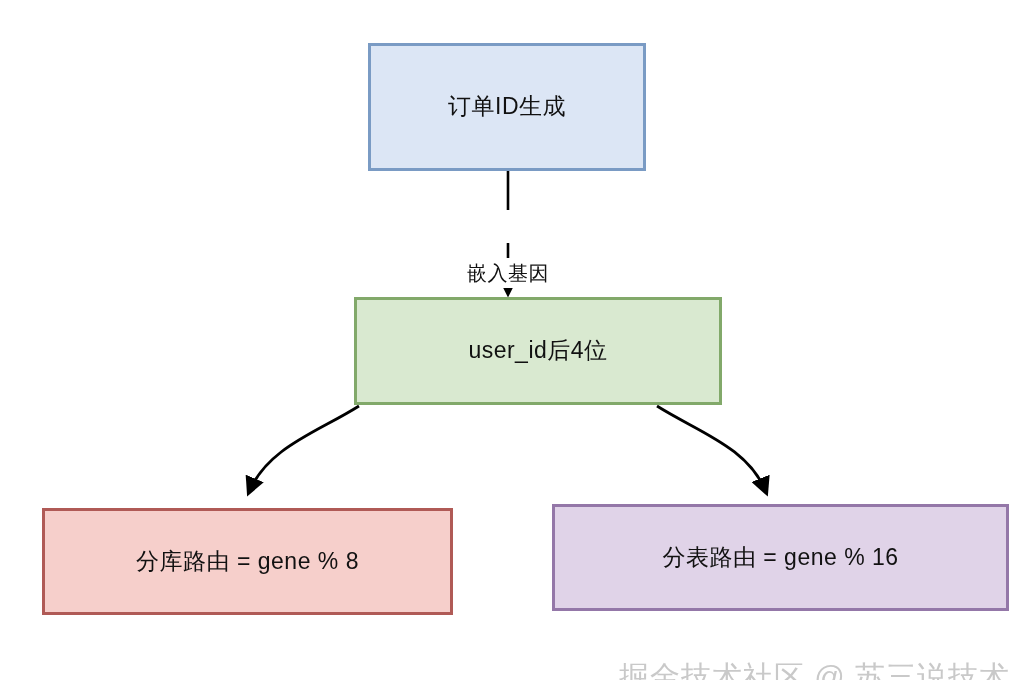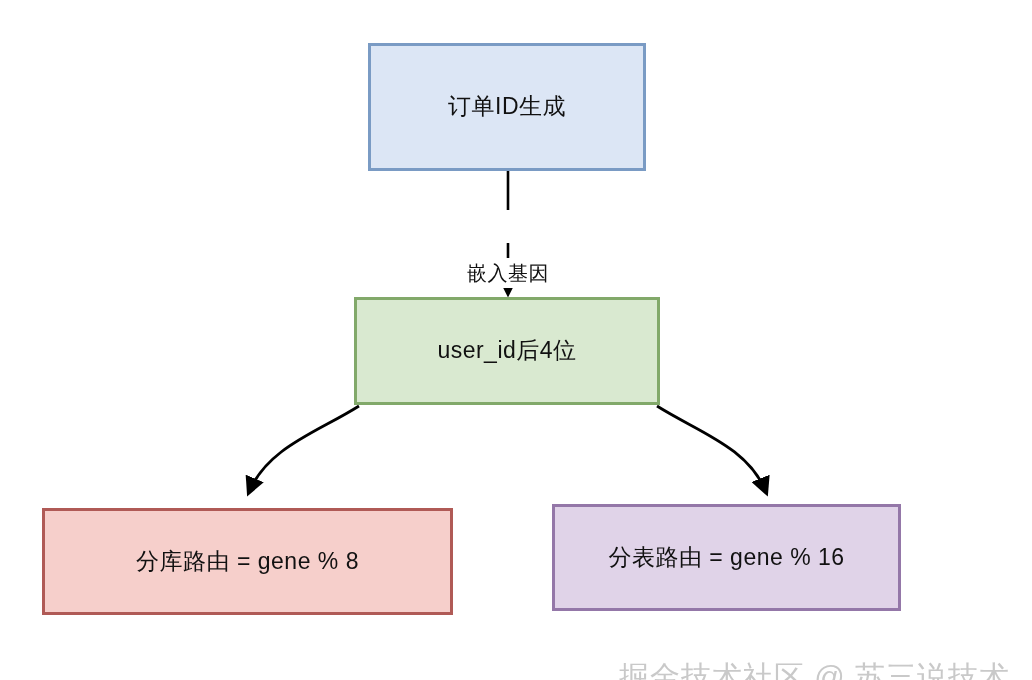--- a/index.html
+++ b/index.html
@@ -44,39 +44,39 @@
     top: 43px;
     width: 278px;
     height: 128px;
     background: #dce6f5;
     border: 3px solid #7a9bc4;
   }
   
   #node-user-gene {
     left: 354px;
     top: 297px;
-    width: 306px;
+    width: 368px;
     height: 108px;
     background: #d9e9d0;
     border: 3px solid #82a96a;
   }
   
   #node-db-route {
     left: 42px;
     top: 508px;
     width: 411px;
     height: 107px;
     background: #f6cfcb;
     border: 3px solid #b05a56;
   }
   
   #node-table-route {
     left: 552px;
     top: 504px;
-    width: 349px;
+    width: 457px;
     height: 107px;
     background: #e0d3e8;
     border: 3px solid #9477a8;
   }
   
   #edge-label-gene {
     position: absolute;
     left: 455px;
     top: 212px;
     width: 106px;

